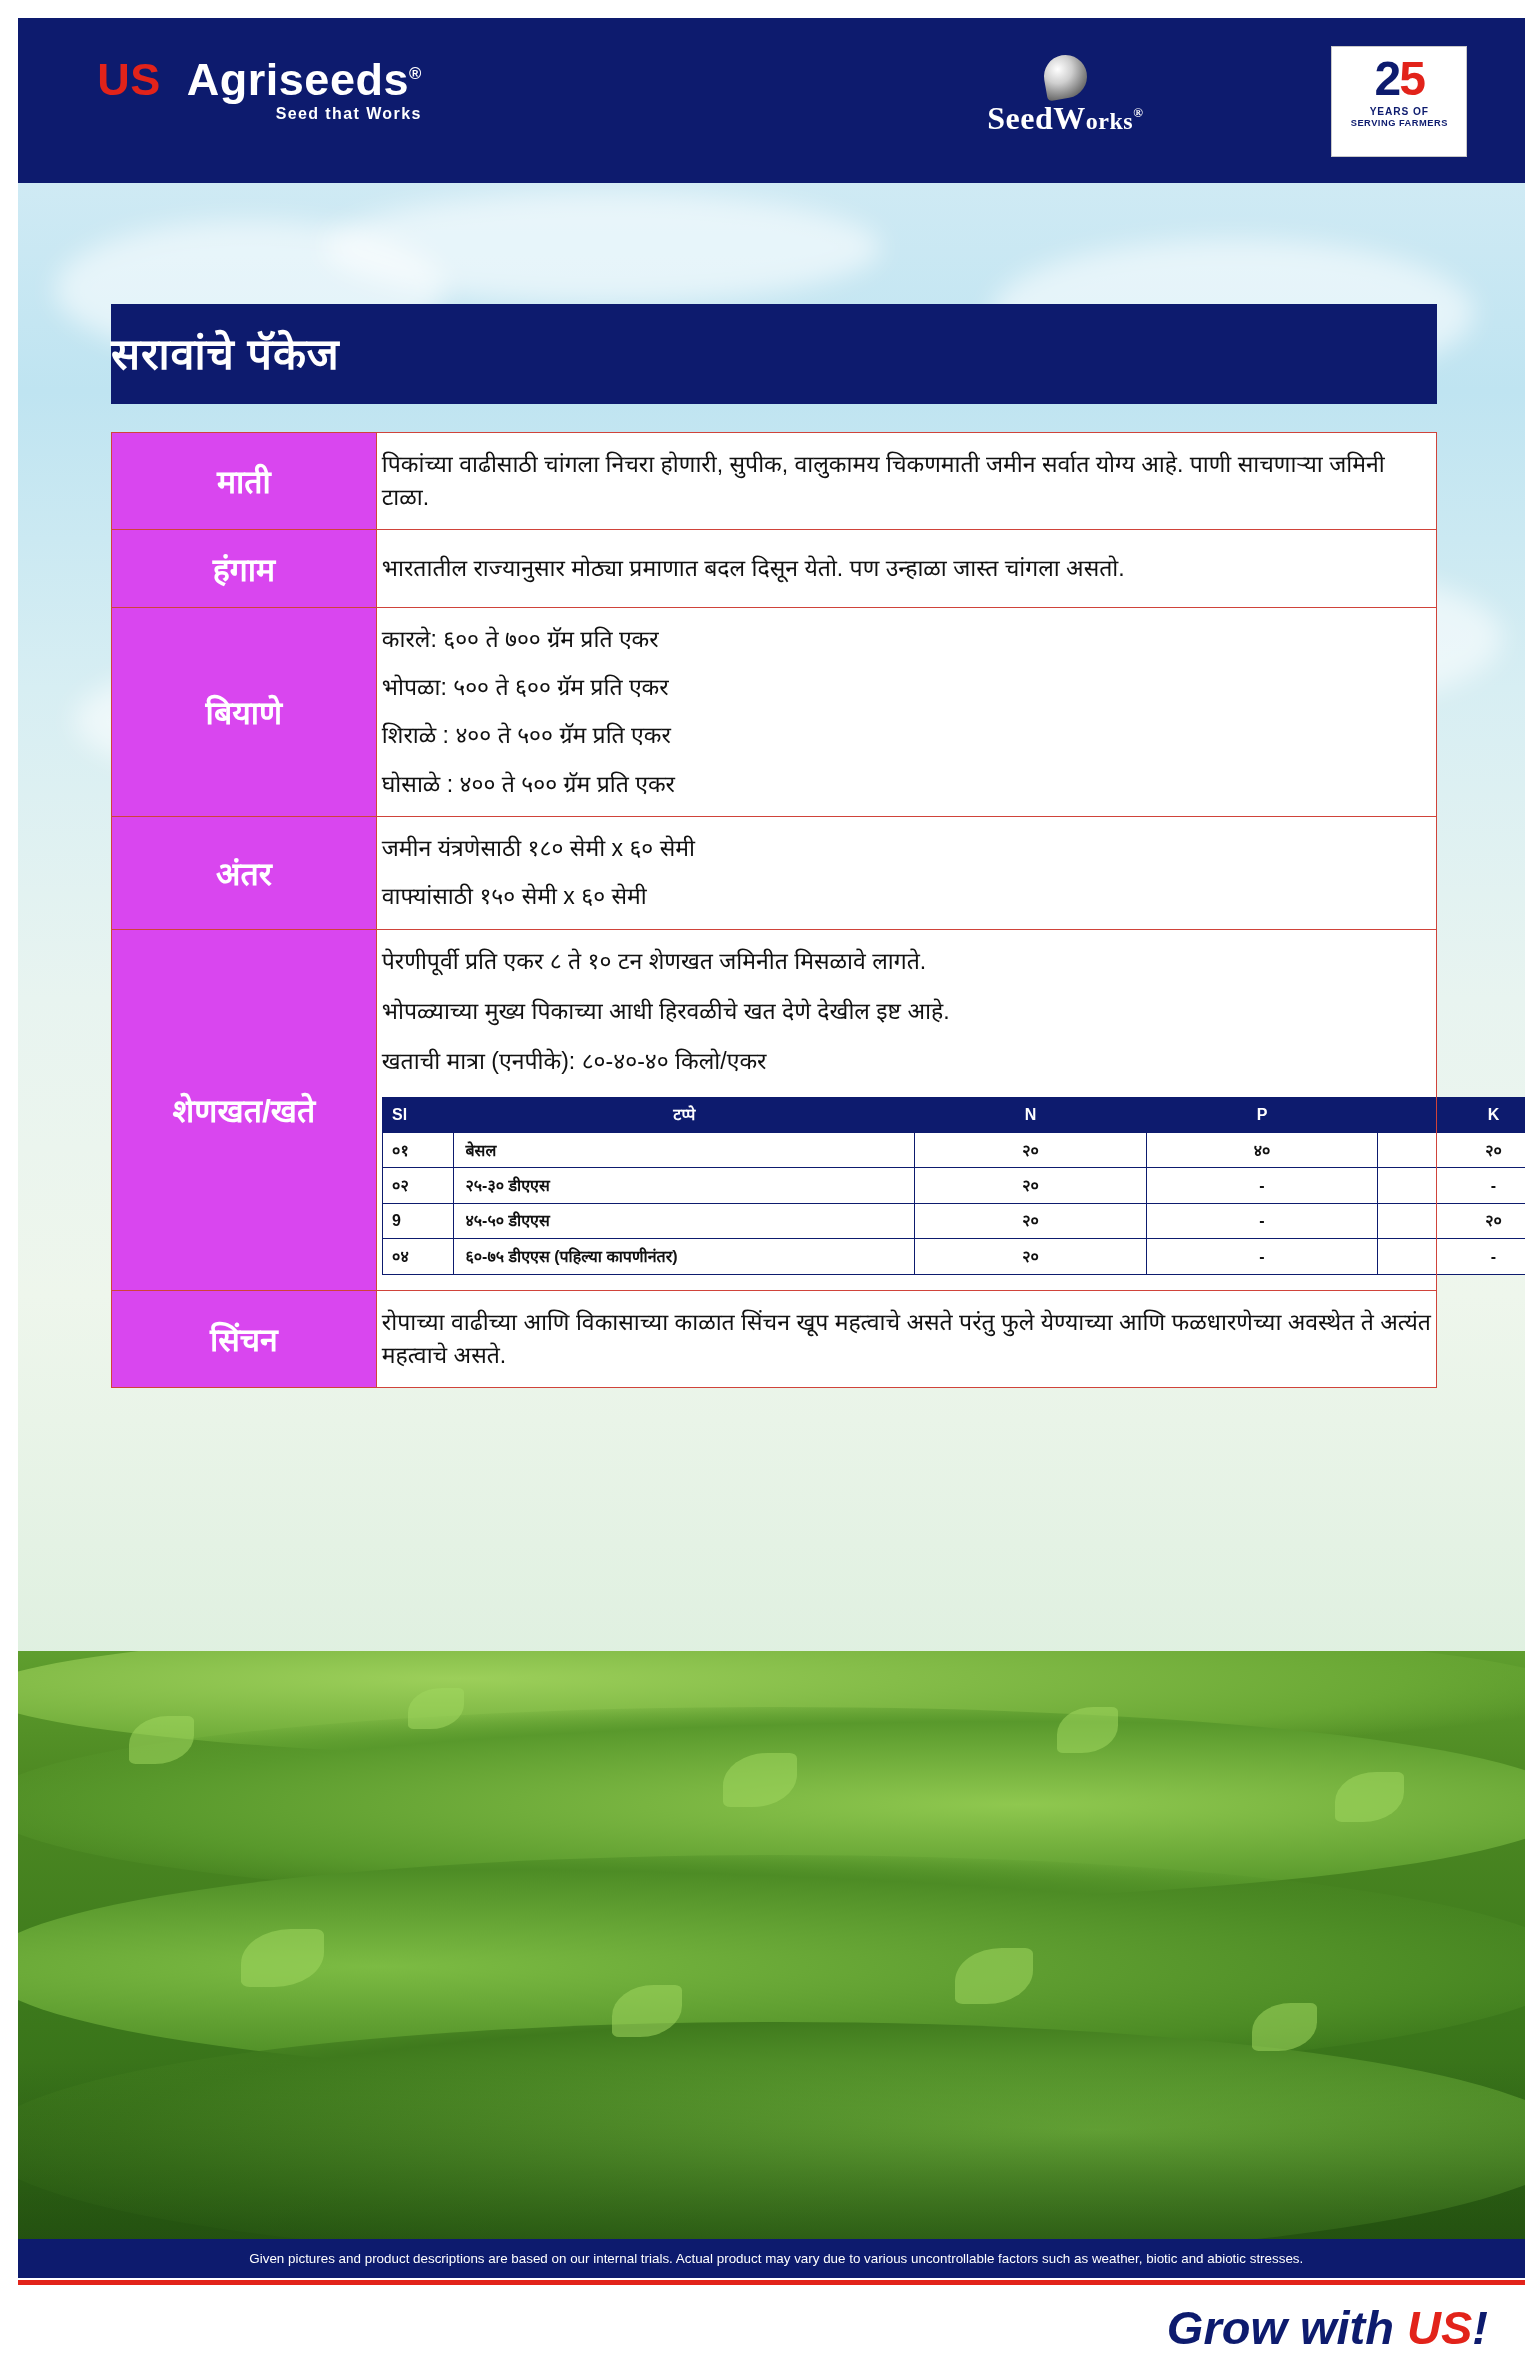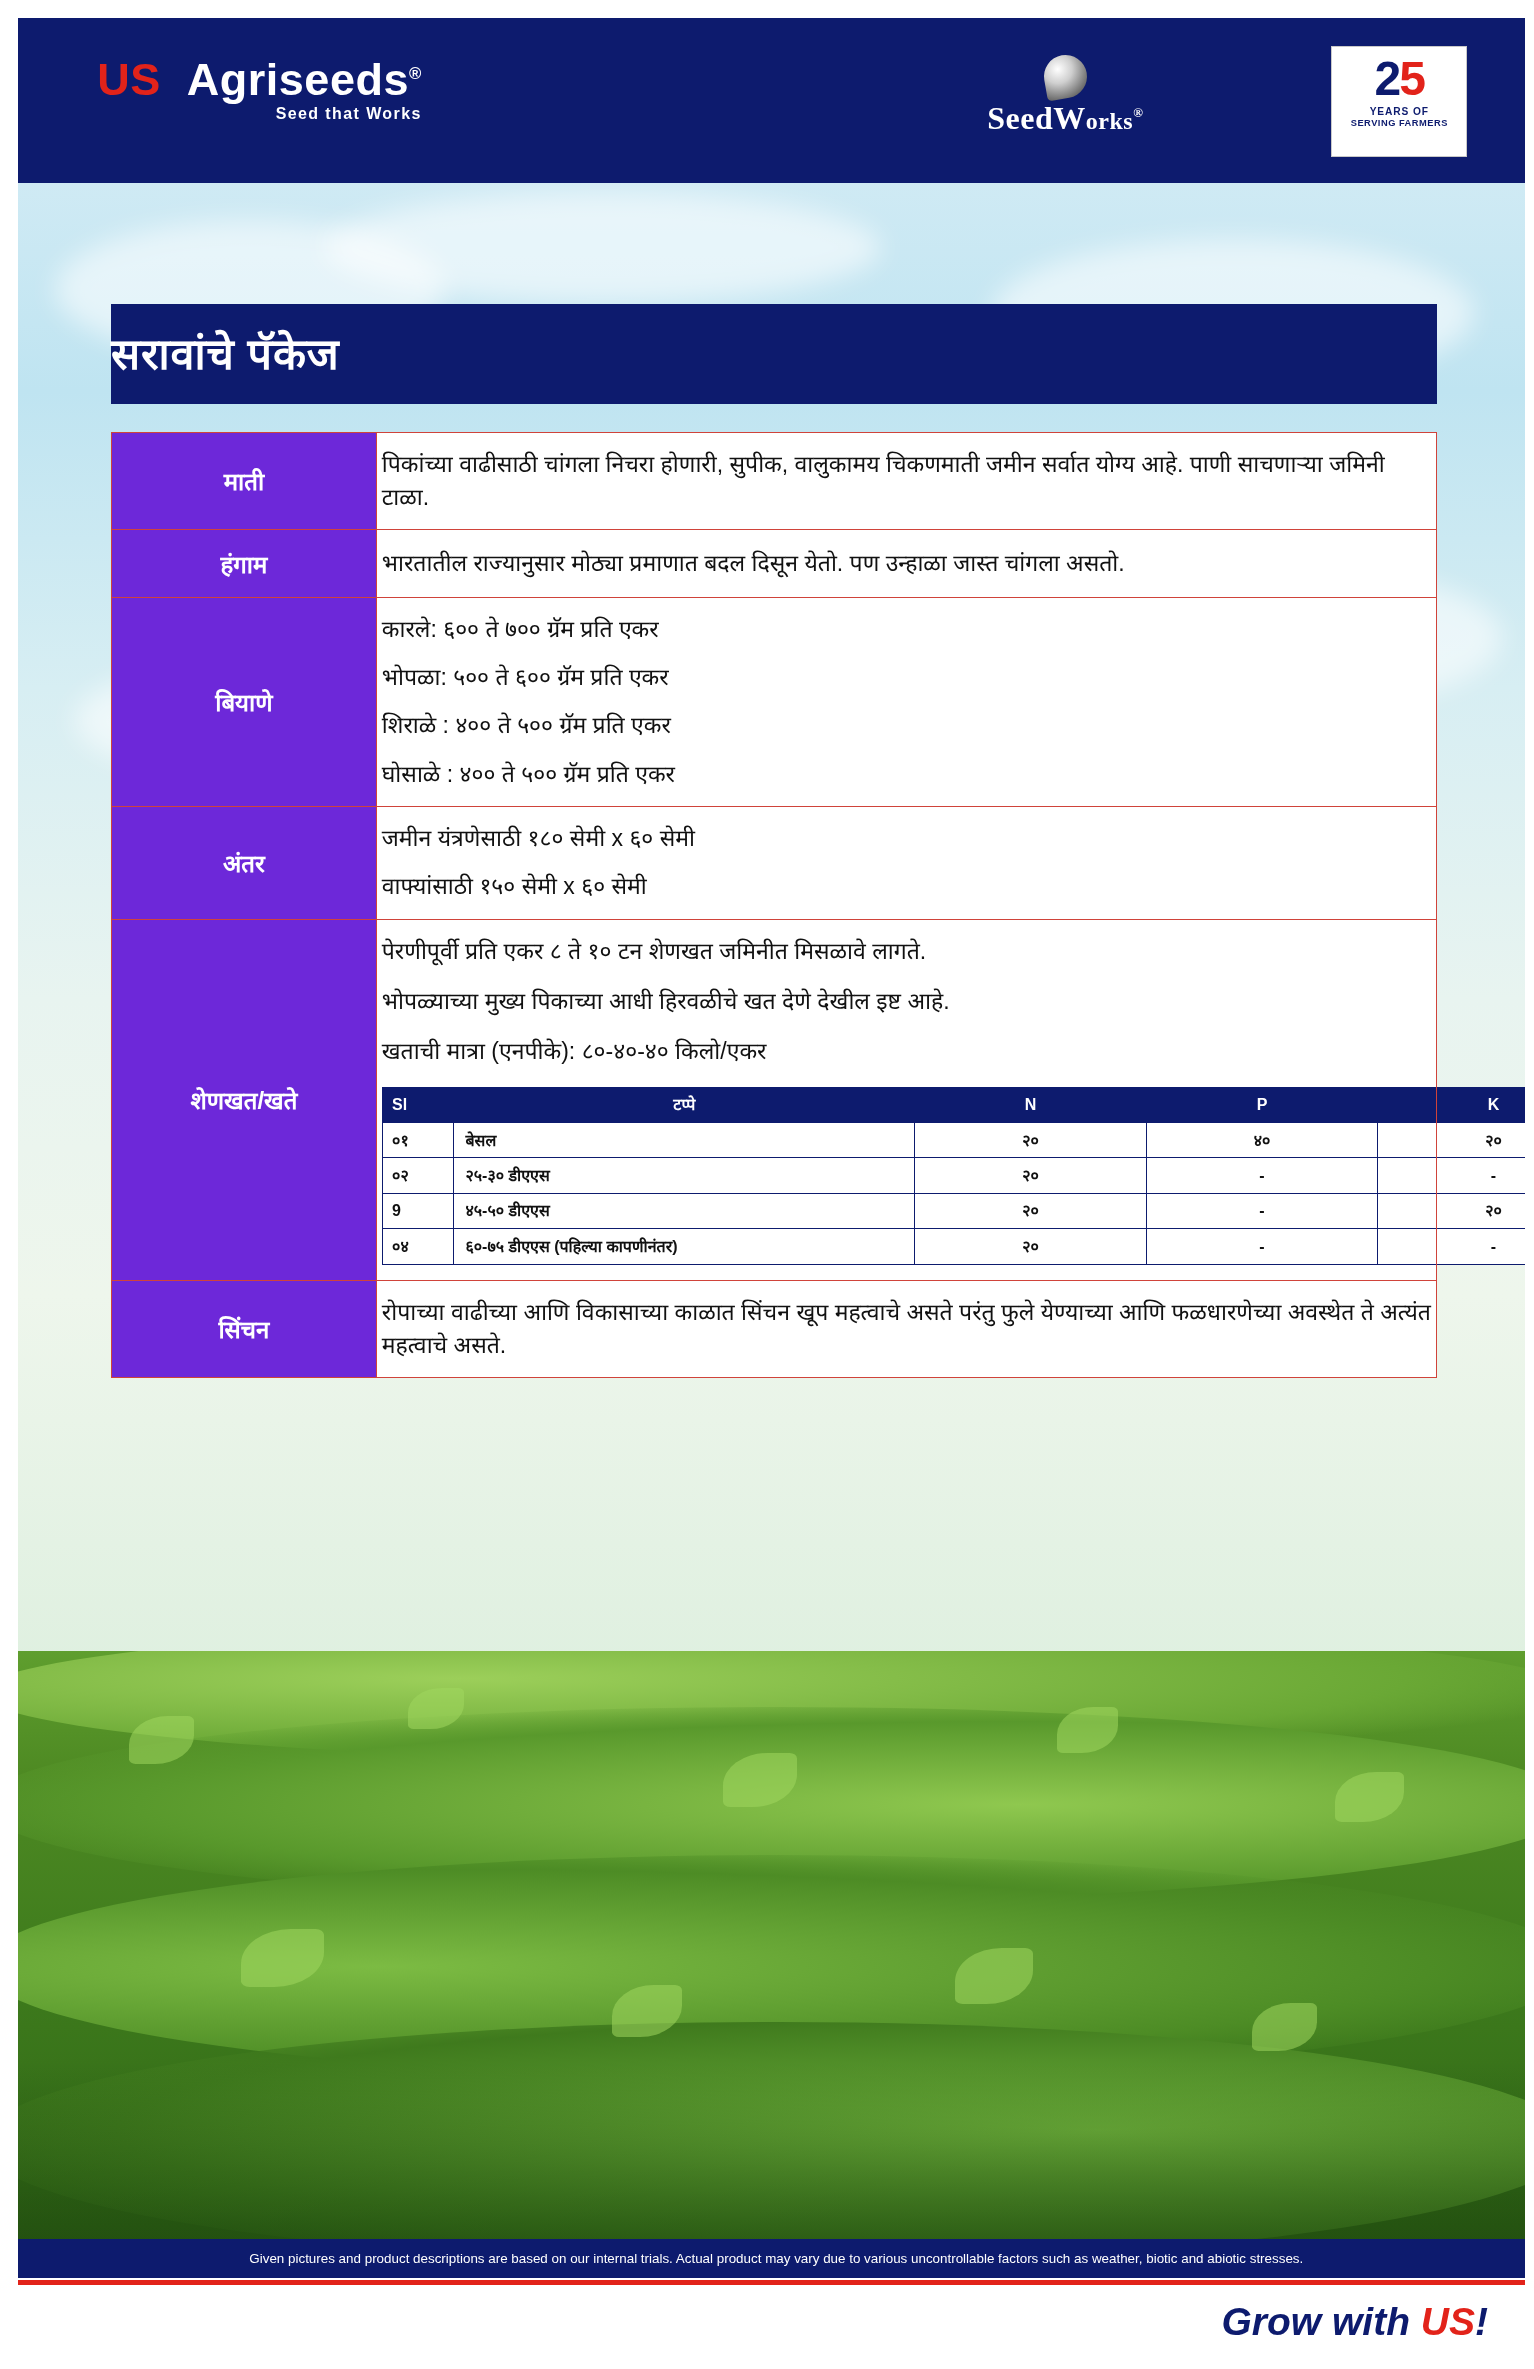--- a/index.html
+++ b/index.html
@@ -207,21 +207,21 @@
     left: 9.3px;
     top: 2276px;
     width: 1516px;
     height: 83px;
     background: #ffffff;
   }
   .grow {
     position: absolute;
     right: 37px;
     top: 2291px;
-    font-size: 39px;
+    font-size: 47px;
     font-weight: bold;
     font-style: italic;
     color: #0d1b6e;
   }
   .grow .us { color: #e2231a; }
 
   
   .panel {
     position: absolute;
     left: 102px;
@@ -244,23 +244,23 @@
     table-layout: fixed;
     background: #ffffff;
     border: 0.9px solid #d0433a;
   }
   table.spec td {
     border: 0.9px solid #d0433a;
     vertical-align: middle;
   }
   td.lbl {
     width: 249px;
-    background: #6d28d9;
-    color: #ffffff;
-    font-size: 24px;
+    background: #d946ef;
+    color: #ffffff;
+    font-size: 32px;
     font-weight: bold;
     text-align: center;
     padding: 16.7px 7.4px;
   }
   td.val {
     background: #ffffff;
     color: #111111;
     font-size: 23px;
     line-height: 1.45;
     padding: 15px 5px;

